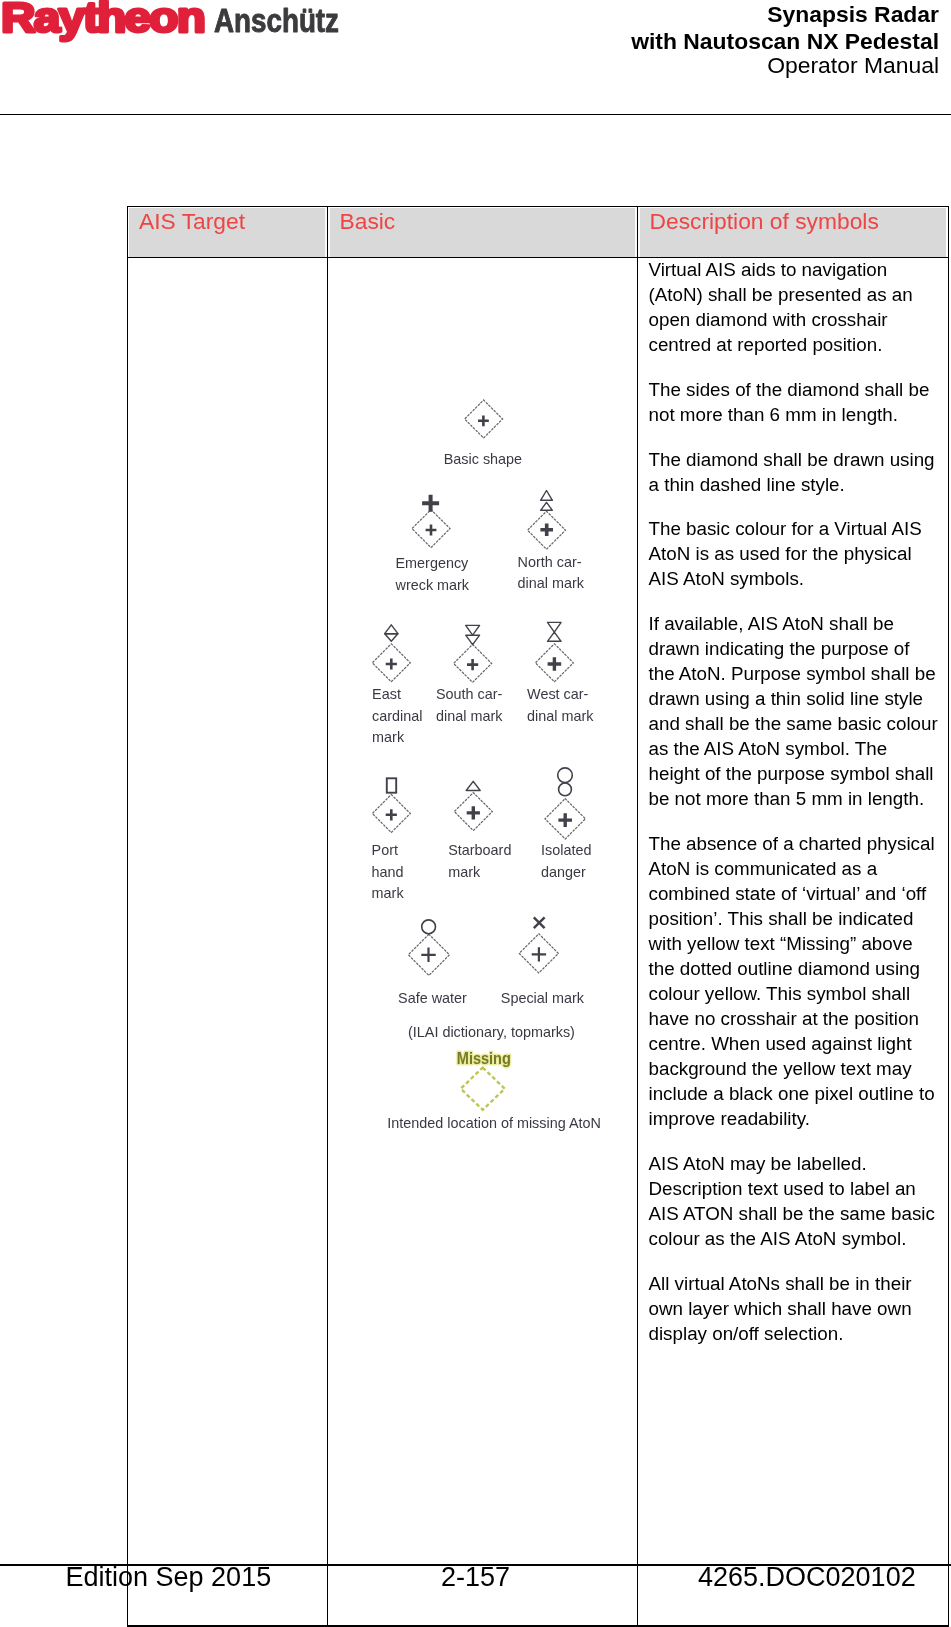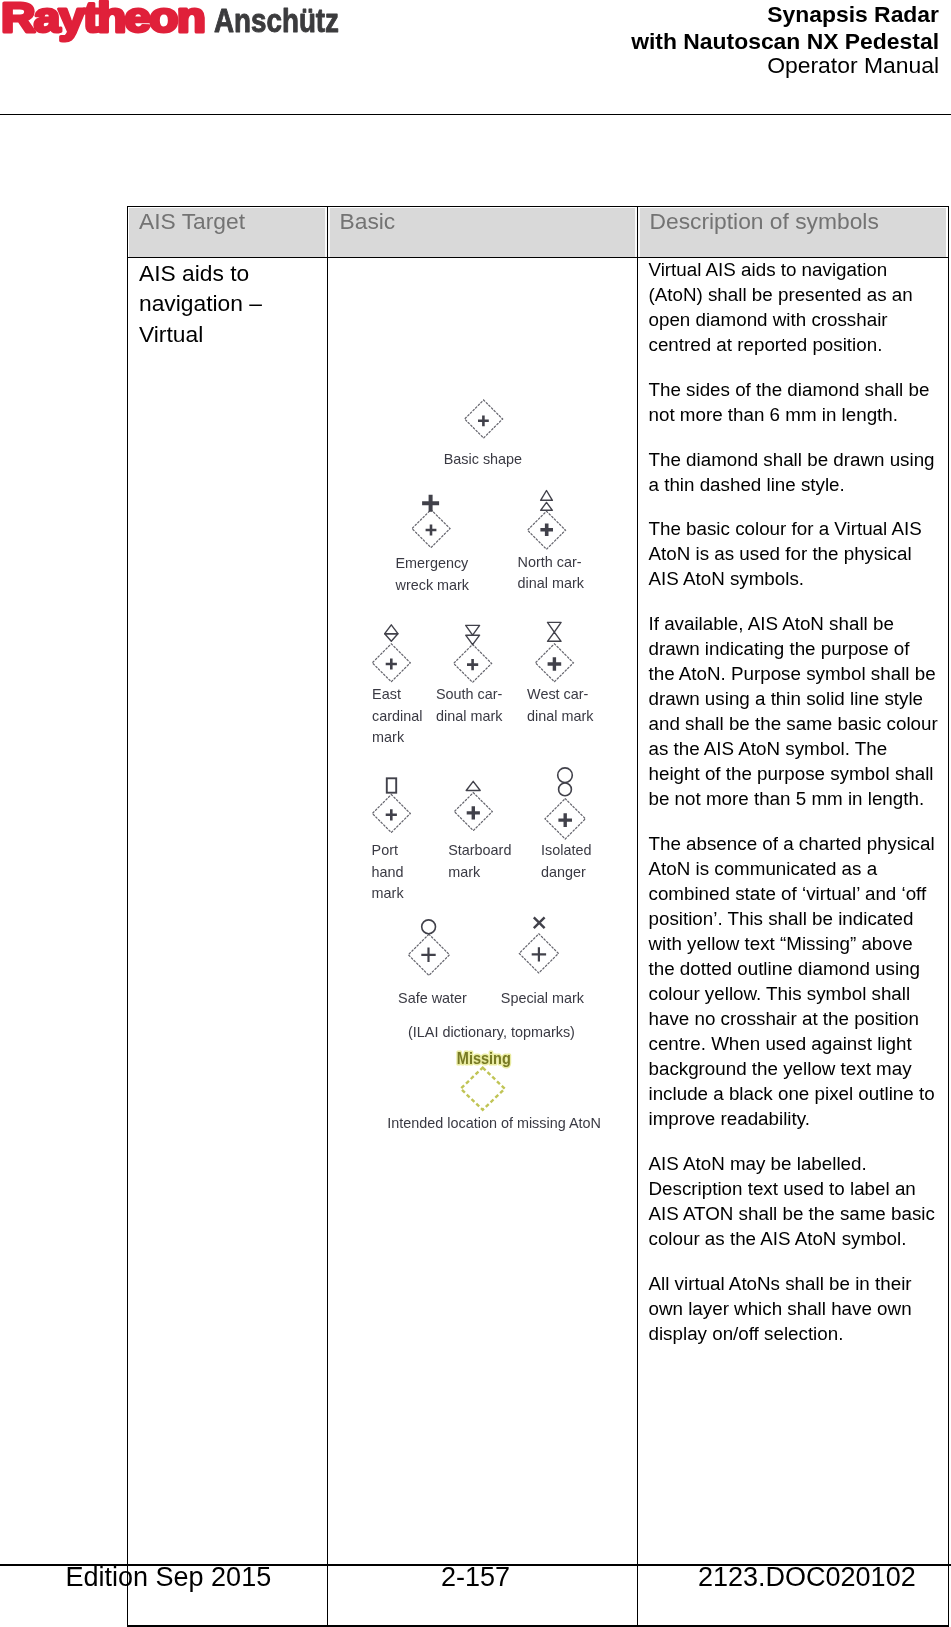--- a/index.html
+++ b/index.html
@@ -49,21 +49,21 @@
   .b-left  {position:absolute;left:126.9px;top:205.8px;width:1.3px;height:1421.2px;background:#000;}
   .b-right {position:absolute;left:947.5px;top:205.8px;width:1.3px;height:1421.2px;background:#000;}
   .b-v1    {position:absolute;left:326.7px;top:205.8px;width:1.3px;height:1421.2px;background:#000;}
   .b-v2    {position:absolute;left:636.7px;top:205.8px;width:1.3px;height:1421.2px;background:#000;}
   .hdr-fill{position:absolute;left:129.3px;top:208.4px;width:817.2px;height:48.4px;background:#d9d9d9;}
   .hdr-gap1{position:absolute;left:325.2px;top:208px;width:1.4px;height:49px;background:#fafafa;}
   .hdr-gap2{position:absolute;left:328.2px;top:208px;width:1.4px;height:49px;background:#fafafa;}
   .hdr-gap3{position:absolute;left:635.2px;top:208px;width:1.4px;height:49px;background:#fafafa;}
   .hdr-gap4{position:absolute;left:638.2px;top:208px;width:1.4px;height:49px;background:#fafafa;}
 
-  .th{position:absolute;font-size:22.8px;line-height:22.8px;color:#737373;white-space:nowrap;}
+  .th{position:absolute;font-size:22.8px;line-height:22.8px;color:#ef4444;white-space:nowrap;}
   .th1{left:139px;top:210px;}
   .th2{left:339.5px;top:210px;}
   .th3{left:649.5px;top:210px;}
 
   .cell-label{position:absolute;left:139px;top:258px;width:150px;
               font-size:22.8px;line-height:30.4px;color:#000;}
 
   .cell-desc{position:absolute;left:648.5px;top:257px;width:290.5px;
              font-size:18.8px;line-height:25.0px;color:#000;}
   .cell-desc p{margin:0 0 19.8px 0;}
@@ -124,21 +124,20 @@
     <div class="b-bot"></div>
     <div class="b-left"></div>
     <div class="b-right"></div>
     <div class="b-v1"></div>
     <div class="b-v2"></div>
 
     <div class="th th1">AIS Target</div>
     <div class="th th2">Basic</div>
     <div class="th th3">Description of symbols</div>
 
-    <div class="cell-label">AIS aids to navigation – Virtual</div>
 
     <div class="cell-fig">
       <svg id="figsvg" width="280" height="760" viewBox="338 376 280 760" aria-hidden="true">
       <g>
       <path d="M483.6,400.0 L502.6,419.0 L483.6,438.0 L464.6,419.0 Z" fill="none" stroke="#5a5a63" stroke-width="1.25" stroke-dasharray="1.6 2.1" stroke-linecap="round"></path>
       <path d="M478.0,420.8 H488.8 M483.4,415.4 V426.2" fill="none" stroke="#33333d" stroke-width="2.6"></path>
       </g>
       <text class="fig-lbl" text-anchor="start" x="443.7" y="464.3">Basic shape</text>
       <g>
       <path d="M431.0,509.6 L450.0,528.6 L431.0,547.6 L412.0,528.6 Z" fill="none" stroke="#5a5a63" stroke-width="1.25" stroke-dasharray="1.6 2.1" stroke-linecap="round"></path>
@@ -234,16 +233,16 @@
       <p>The absence of a charted physical AtoN is communicated as a combined state of ‘virtual’ and ‘off position’. This shall be indicated with yellow text “Missing” above the dotted outline diamond using colour yellow. This symbol shall have no crosshair at the position centre. When used against light background the yellow text may include a black one pixel outline to improve readability.</p>
       <p>AIS AtoN may be labelled. Description text used to label an AIS ATON shall be the same basic colour as the AIS AtoN symbol.</p>
       <p>All virtual AtoNs shall be in their own layer which shall have own display on/off selection.</p>
     </div>
   </div>
 
   <div class="footer-rule"></div>
   <div class="footer">
     <span class="f-ed">Edition Sep 2015</span>
     <span class="f-pg">2-157</span>
-    <span class="f-doc">2123.DOC020102</span>
+    <span class="f-doc">4265.DOC020102</span>
   </div>
 
 </div>
 
 </body></html>

